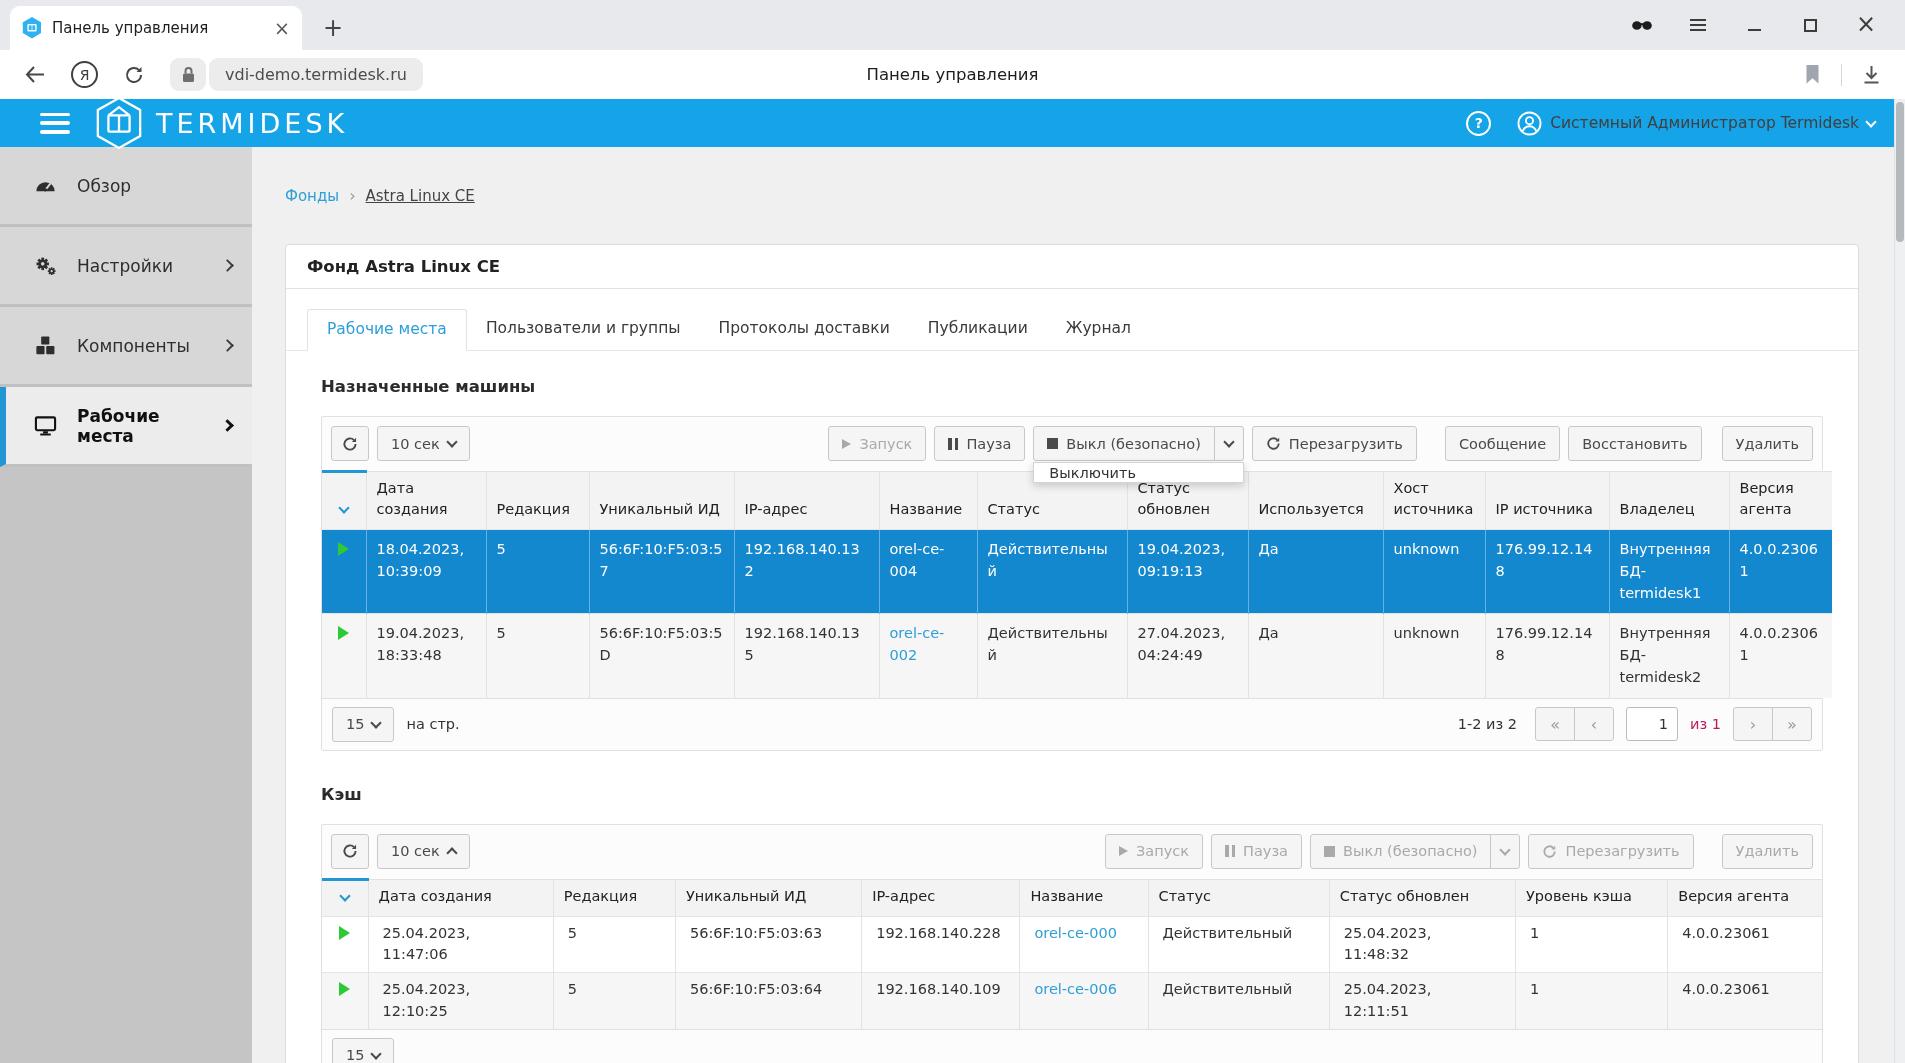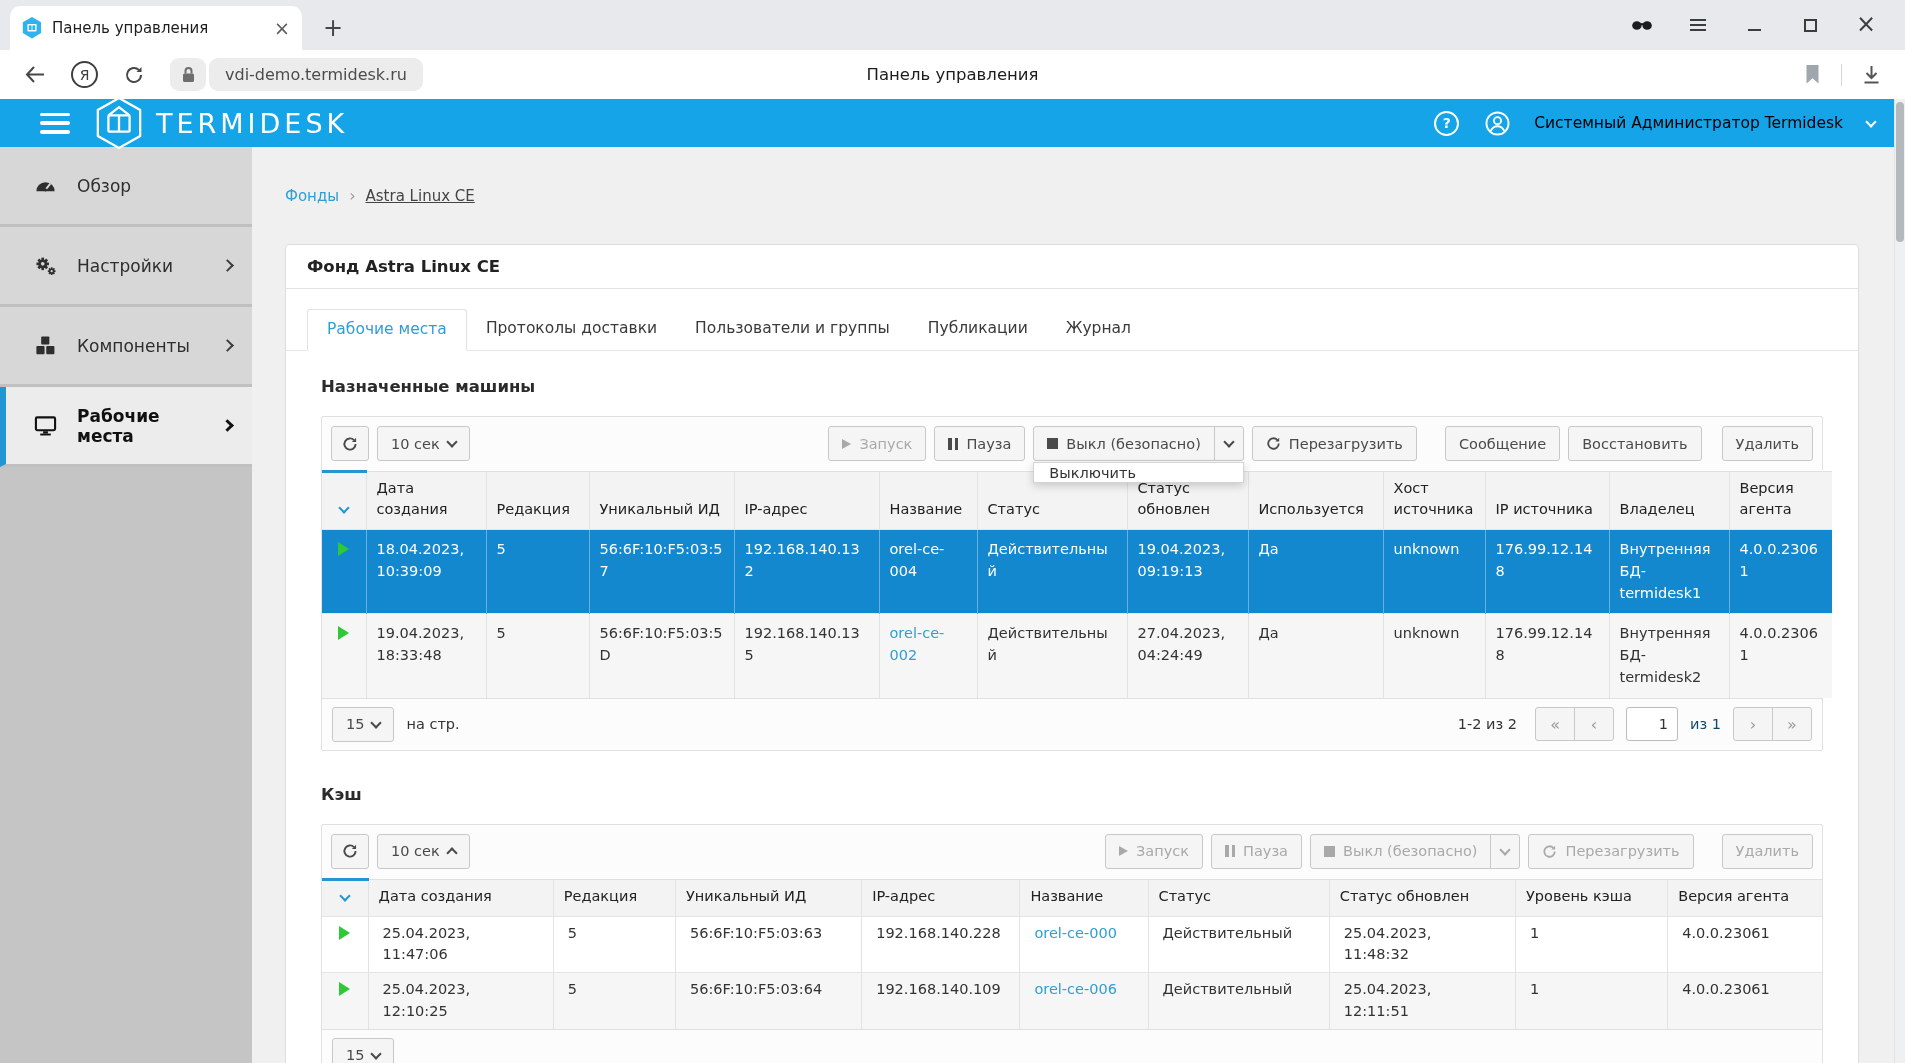--- a/index.html
+++ b/index.html
@@ -36,21 +36,21 @@
 
   
   .app-header { height:48px; background:#15a4e8; display:flex; align-items:center; padding:0 26px; position:relative; }
   .hamb-w { width:30px; height:21px; display:flex; flex-direction:column; justify-content:space-between; margin:0 24px 0 14px; cursor:pointer; }
   .hamb-w i { height:3.5px; background:#fff; border-radius:2px; }
   .brand { display:flex; align-items:center; gap:12px; }
   .brand-name { color:#fff; font-size:27px; letter-spacing:4px; font-weight:400; }
   .hdr-right { position:absolute; right:30px; display:flex; align-items:center; gap:26px; }
   .help-circle { width:25px; height:25px; border:2px solid #fff; border-radius:50%; color:#fff;
     font-size:14px; font-weight:bold; display:flex; align-items:center; justify-content:center; cursor:pointer; }
-  .user-box { display:flex; align-items:center; gap:24px; color:#000000; font-size:15.5px; cursor:pointer; }
+  .user-box { display:flex; align-items:center; gap:8px; color:#404040; font-size:15.5px; cursor:pointer; }
 
   
   .page { display:flex; height:948px; }
   .sidebar { width:252px; background:#c5c5c5; flex:none; }
   .sb-item { height:80px; background:#d7d7d7; border-bottom:3px solid #c0c0c0; display:flex; align-items:center;
     padding:0 20px 0 34px; gap:20px; font-size:17px; color:#2e2e2e; cursor:pointer; }
   .sb-item .sb-label { flex:1; }
   .sb-item.active { background:#ececec; border-left:6px solid #2196d3; padding-left:28px; font-weight:bold; color:#111; }
   .chev { display:inline-block; width:8px; height:8px; border-right:2px solid currentColor;
     border-bottom:2px solid currentColor; transform:rotate(45deg); }
@@ -118,21 +118,21 @@
   .tbl-cache td { padding:6px 14px; height:33px; }
   .tbl-cache th { padding:6px 10px 8px; vertical-align:middle; }
 
   
   .pgbar { display:flex; align-items:center; padding:8px 10px; border-top:1px solid #e0e0e0; background:#fcfcfc; }
   .pg-label { font-size:14.5px; color:#333; margin-left:12px; }
   .pg-range { font-size:14.5px; color:#333; margin-right:18px; }
   .pg-btn { color:#9a9a9a; font-size:16px; width:40px; height:34px; }
   .pg-input { width:52px; height:34px; border:1px solid #bbb; border-radius:3px; text-align:right;
     padding-right:9px; font-size:14.5px; color:#333; font-family:inherit; background:#fff; }
-  .pg-of { font-size:14.5px; color:#0c4a6e; margin:0 12px; }
+  .pg-of { font-size:14.5px; color:#be185d; margin:0 12px; }
 
   .cache-heading { margin-top:34px; }
 
   
   .v-scroll { position:absolute; top:99px; right:0; width:11px; height:964px; background:#eef0f1; border-left:1px solid #e0e2e4; z-index:50; }
   .v-thumb { margin:3px 1px 0; height:140px; background:#b4b9bd; border-radius:4px; }
 
   svg { display:block; }
 </style>
 </head>
@@ -307,22 +307,22 @@
       <span class="bc-link">Фонды</span>
       <span class="bc-sep">›</span>
       <span class="bc-cur">Astra Linux CE</span>
     </div>
 
     <div class="card">
       <div class="card-header">Фонд Astra Linux CE</div>
 
       <div class="tabstrip">
         <span class="tab active">Рабочие места</span>
+        <span class="tab">Пользователи и группы</span>
         <span class="tab">Протоколы доставки</span>
-        <span class="tab">Пользователи и группы</span>
         <span class="tab">Публикации</span>
         <span class="tab">Журнал</span>
       </div>
 
       <div class="panel">
         <div class="sec-heading">Назначенные машины</div>
 
         <div class="tbl-box">
           <div class="toolbar">
             <span class="btn sq">

